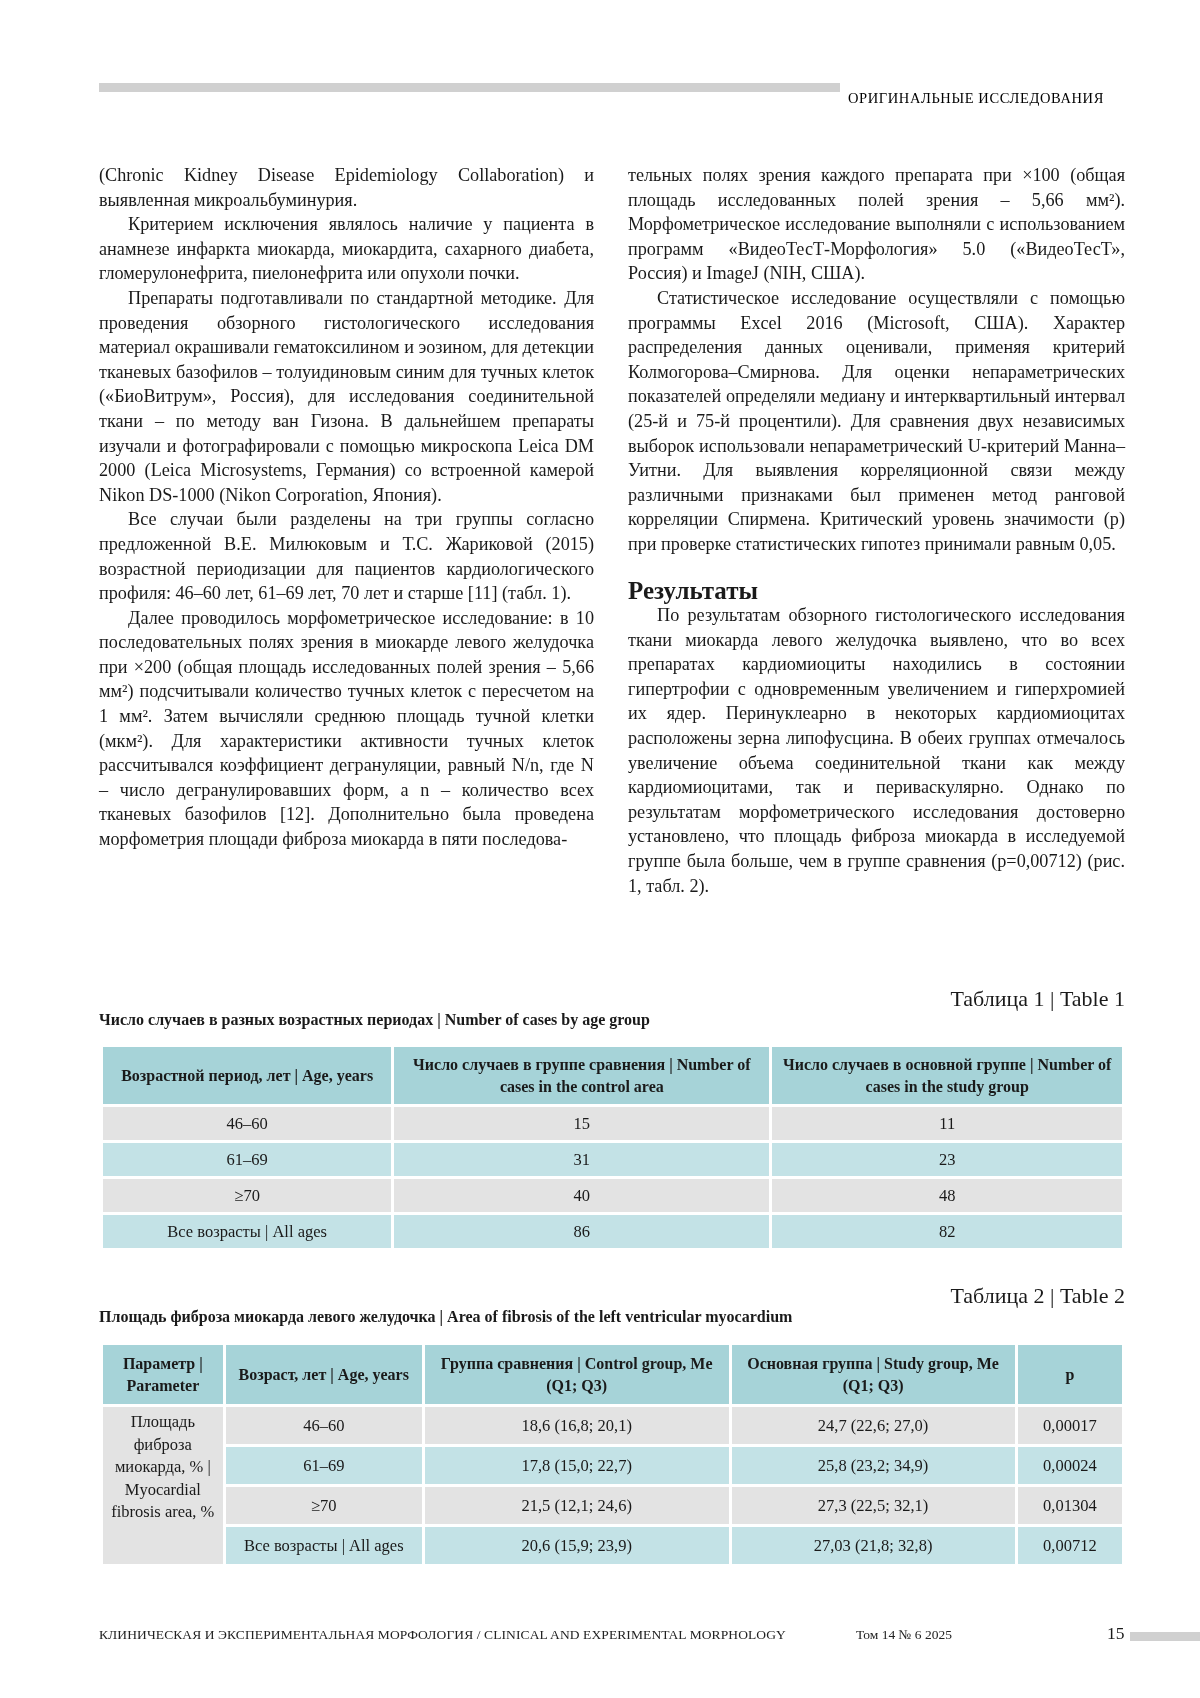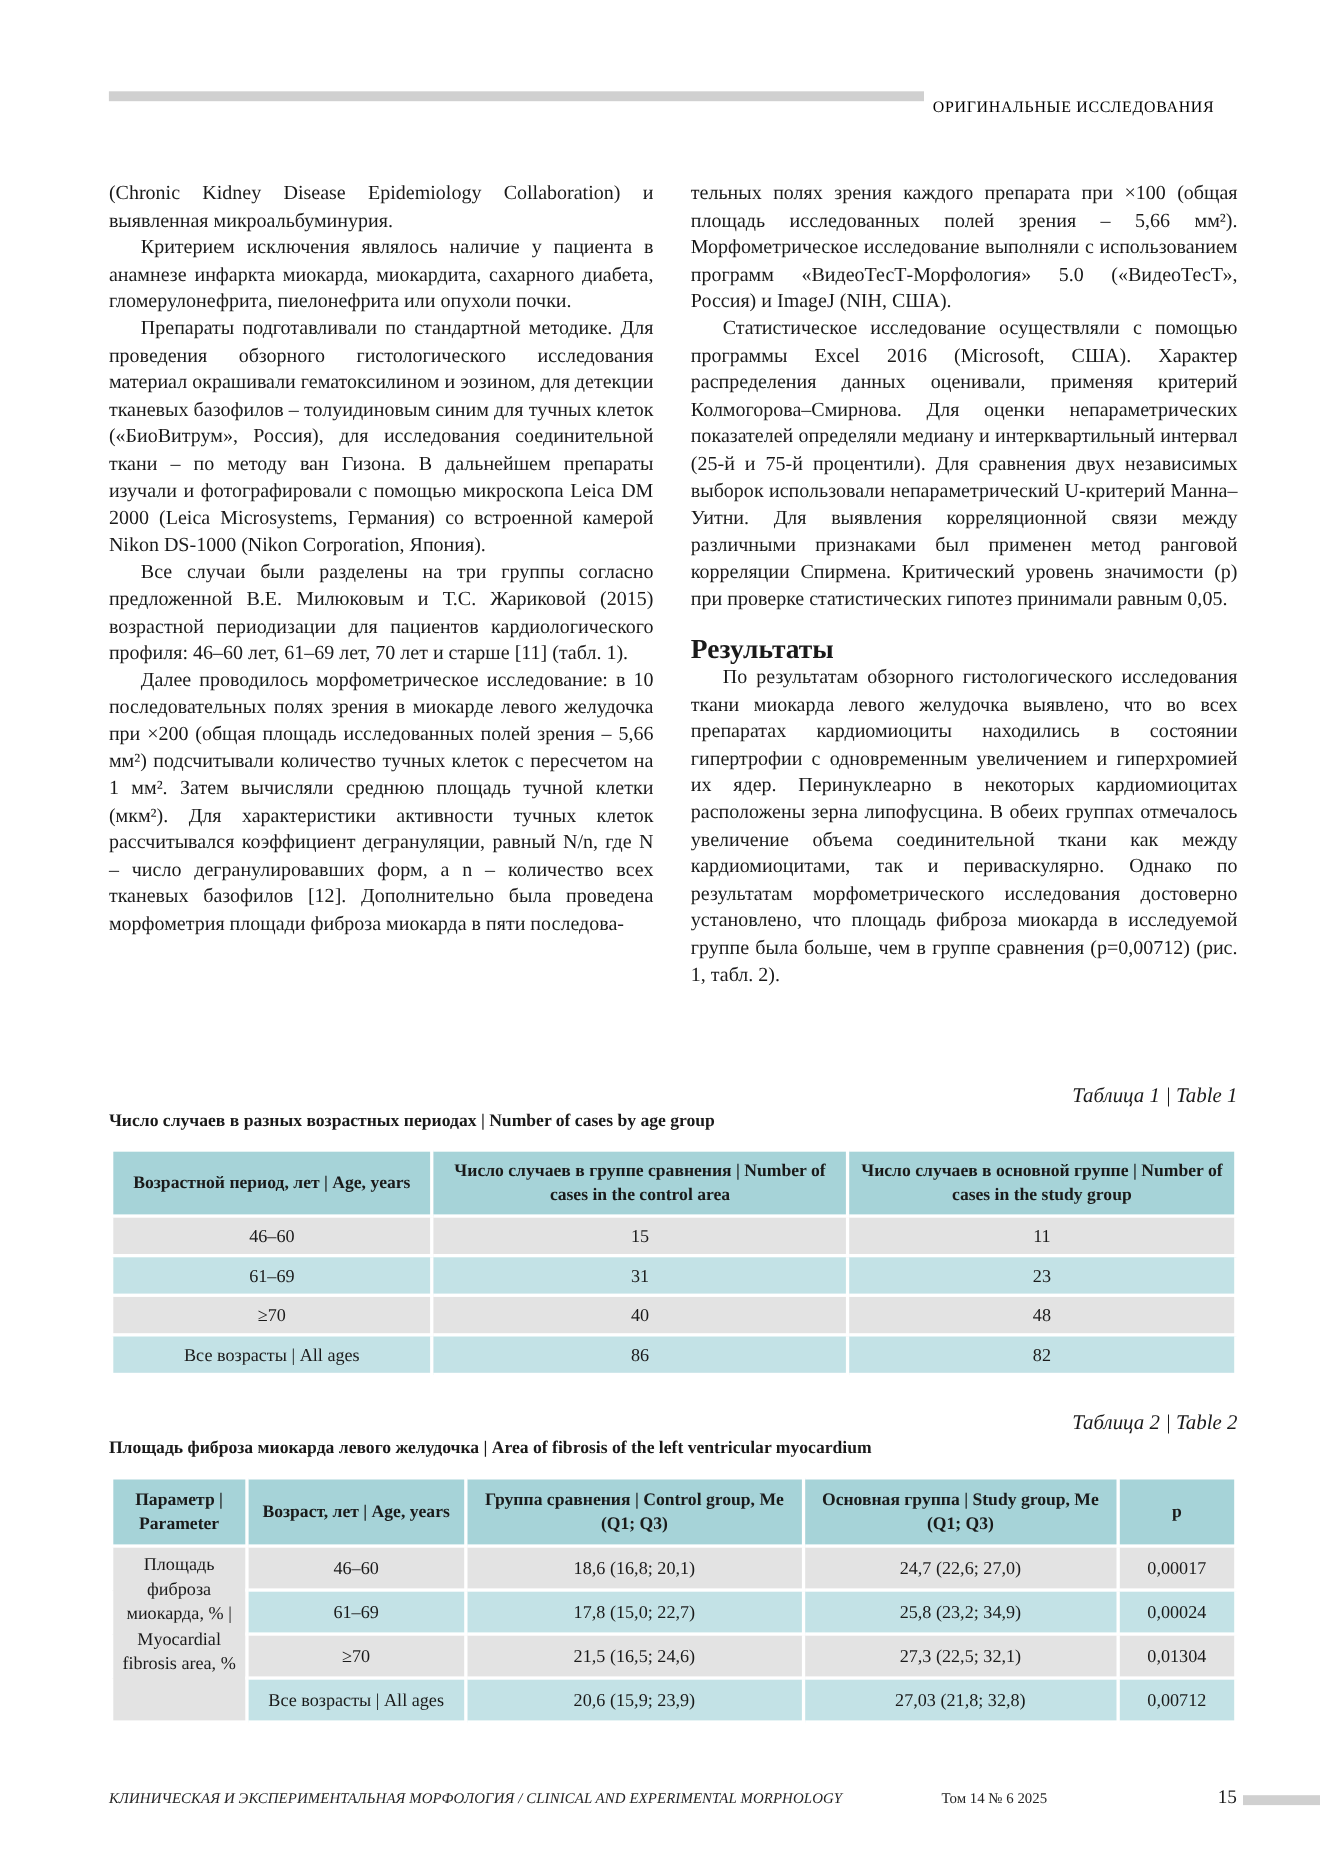--- a/index.html
+++ b/index.html
@@ -20,41 +20,41 @@
     font-size: 18.2px; line-height: 24.6px; text-align: justify;
   }
   .col.left { left: 99px; }
   .col.right { left: 628px; width: 497px; }
   .col p { margin: 0; text-indent: 29px; }
   .col p.noindent { text-indent: 0; }
   .col h2 {
     margin: 22px 0 0 0; font-size: 25px; font-weight: bold; line-height: 24.6px;
   }
   .tbl-label {
-    position: absolute; right: 75px; font-style: italic; font-size: 19px;
+    position: absolute; right: 75px; font-size: 22px;
   }
   .tbl-title {
     position: absolute; left: 99px; width: 1026px; 
     font-weight: bold; font-size: 16px;
   }
   table.data {
     position: absolute; left: 100px; width: 1025px;
     border-collapse: collapse; font-size: 16.5px;
   }
   table.data td, table.data th {
     border: 3px solid #ffffff; text-align: center; padding: 0 6px;
   }
   table.data th {
     background: #a6d3d8; font-weight: bold; font-size: 16px; line-height: 22px;
   }
   table.data tr.gray td { background: #e3e3e3; }
   table.data tr.teal td { background: #c3e2e6; }
   table.data td.param { background: #e3e3e3 !important; text-align: center; vertical-align: top; line-height: 22.5px; padding-top: 4px; }
   .footer-text {
-    position: absolute; left: 99px; top: 1627px; font-size: 13.5px; letter-spacing: 0.1px; color: #222; font-style: italic;
+    position: absolute; left: 99px; top: 1627px; font-size: 13.5px; letter-spacing: 0.1px; color: #222;
   }
   .footer-vol {
     position: absolute; left: 856px; top: 1627px; font-size: 13.5px; color: #222;
   }
   .page-num {
     position: absolute; left: 1107px; top: 1623px; font-size: 17.5px;
   }
   .footer-bar {
     position: absolute; left: 1130px; top: 1632px; width: 70px; height: 9px; background: #d0d0d0;
   }
@@ -135,21 +135,21 @@
       <td>0,00017</td>
     </tr>
     <tr class="teal" style="height:40px;">
       <td>61–69</td>
       <td>17,8 (15,0; 22,7)</td>
       <td>25,8 (23,2; 34,9)</td>
       <td>0,00024</td>
     </tr>
     <tr class="gray" style="height:40px;">
       <td>≥70</td>
-      <td>21,5 (16,5; 24,6)</td>
+      <td>21,5 (12,1; 24,6)</td>
       <td>27,3 (22,5; 32,1)</td>
       <td>0,01304</td>
     </tr>
     <tr class="teal" style="height:40px;">
       <td>Все возрасты | All ages</td>
       <td>20,6 (15,9; 23,9)</td>
       <td>27,03 (21,8; 32,8)</td>
       <td>0,00712</td>
     </tr>
   </tbody>

